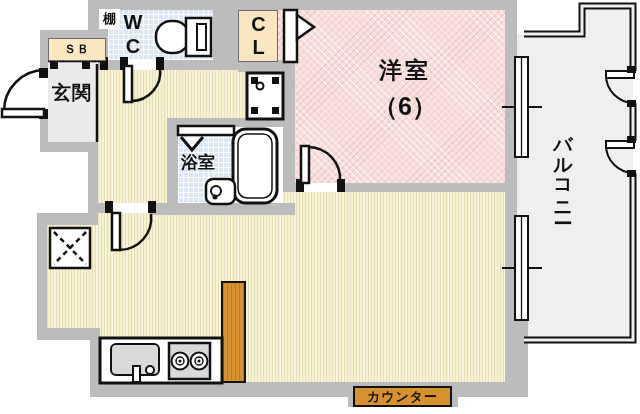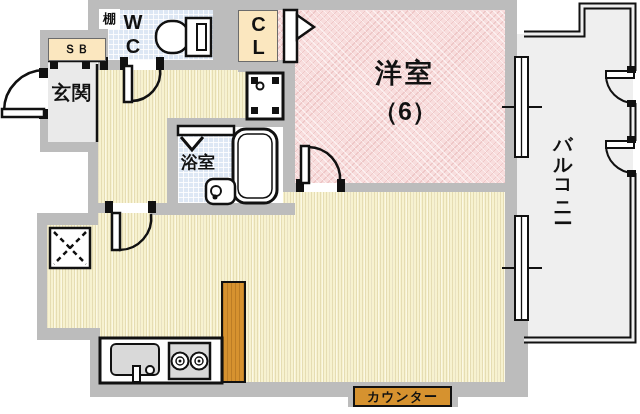--- a/index.html
+++ b/index.html
@@ -225,21 +225,21 @@
   </div>
   <div class="abs lbl vtext upright" style="left:121px;top:11px;font-size:20px;letter-spacing:2px;">WC</div>
   <div class="abs center storage" style="left:48px;top:38px;width:58px;height:23px;">
     <span class="lbl" style="font-size:12px;letter-spacing:1px;">ＳＢ</span>
   </div>
   <div class="abs lbl" style="left:52px;top:80px;font-size:19px;letter-spacing:1px;">玄関</div>
   <div class="abs center storage" style="left:238px;top:10px;width:40px;height:52px;">
     <span class="lbl vtext upright" style="font-size:20px;letter-spacing:1px;">CL</span>
   </div>
   <div class="abs" style="left:340px;top:55px;width:130px;text-align:center;">
-    <div class="lbl" style="font-size:27px;letter-spacing:3px;">洋室</div>
+    <div class="lbl" style="font-size:23px;letter-spacing:3px;">洋室</div>
     <div class="lbl" style="font-size:25px;margin-top:4px;">（6）</div>
   </div>
   <div class="abs lbl" style="left:181px;top:151px;font-size:17px;">浴室</div>
   <div class="abs lbl vtext" style="left:550px;top:122px;height:125px;font-size:19px;letter-spacing:1px;">バルコニー</div>
   <div class="abs center" id="lbl-counter-box" style="left:353px;top:386px;width:99px;height:21px;text-align:right;">
     <span class="lbl" style="font-size:13px;letter-spacing:1px;">カウンター</span>
   </div>
 
 </div>
 

